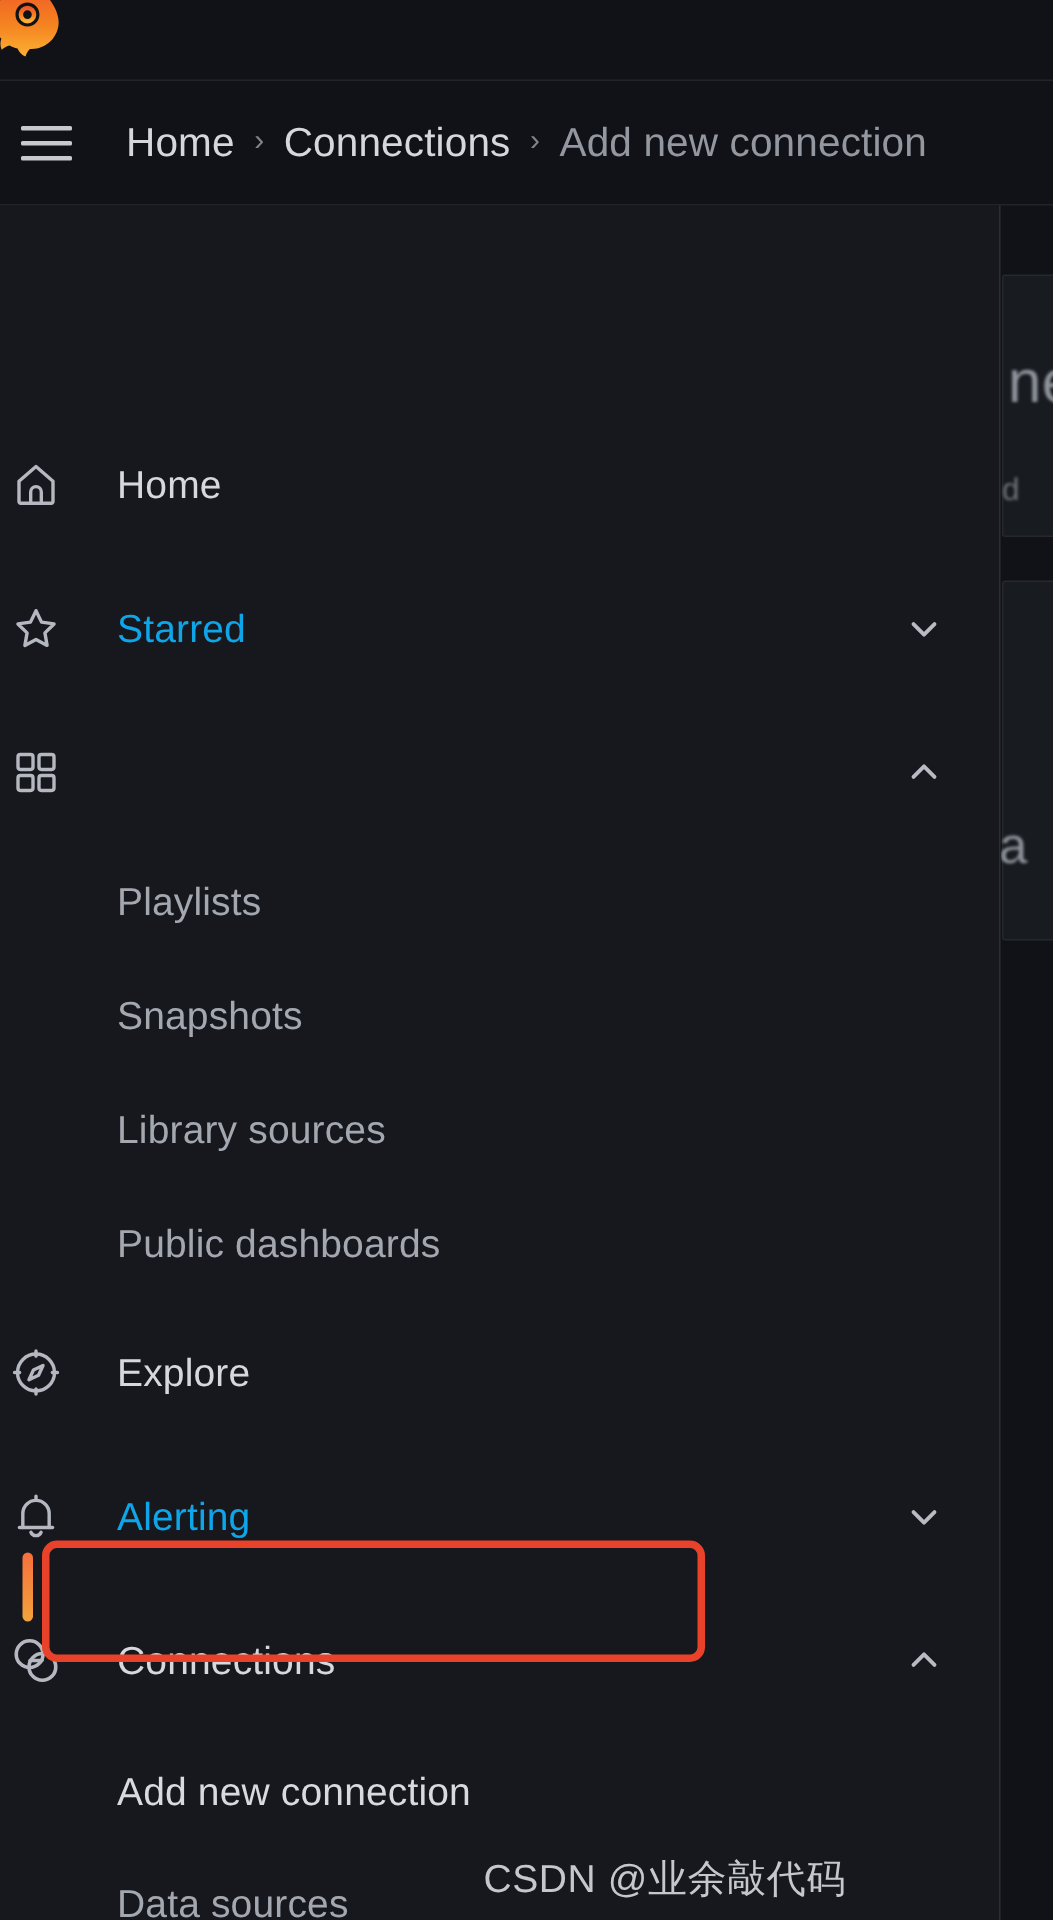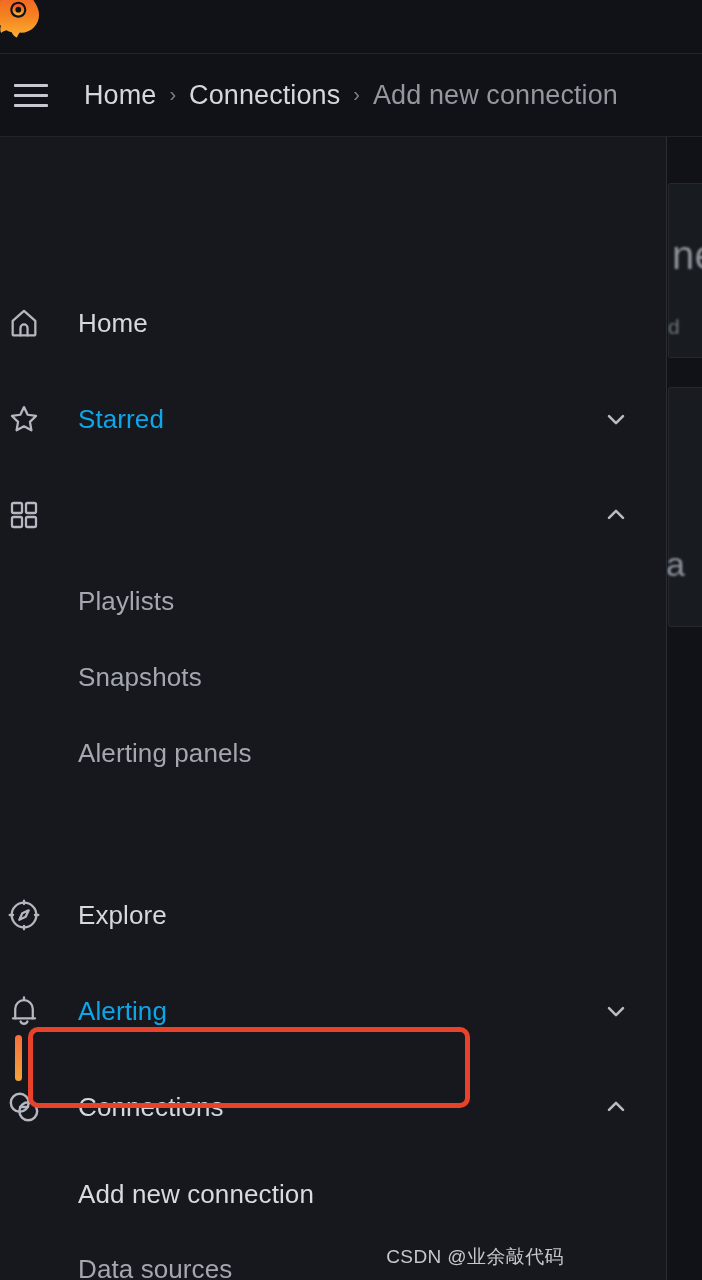--- a/index.html
+++ b/index.html
@@ -168,21 +168,21 @@
     width: 442px; height: 81px;
     border: 5px solid #e8422a;
     border-radius: 10px;
     pointer-events: none;
   }
 
   
   .watermark {
     position: absolute;
     right: 10px; bottom: 10px;
-    font-size: 19px;
+    font-size: 26px;
     color: #c5c7cd;
     letter-spacing: 0.4px;
     white-space: nowrap;
     z-index: 40;
   }
 </style>
 </head>
 <body>
 
 <div id="app">
@@ -270,23 +270,26 @@
 
     <div class="nav-item child" style="top:513px">
       <span class="nav-label">Snapshots</span>
     </div>
 
     <div class="nav-item child" style="top:437px">
       <span class="nav-label">Playlists</span>
     </div>
 
     <div class="nav-item child" style="top:589px">
-      <span class="nav-label">Alerting panels</span>
-    </div>
-
+      <span class="nav-label">Library sources</span>
+    </div>
+
+    <div class="nav-item child" style="top:665px">
+      <span class="nav-label">Public dashboards</span>
+    </div>
 
     <div class="nav-item strong" style="top:751px">
       <span class="nav-icon">
         <svg width="34" height="34" viewBox="0 0 24 24" fill="none" stroke="currentColor" stroke-width="1.6" stroke-linecap="round" stroke-linejoin="round">
           <circle cx="12" cy="12" r="8.7"></circle>
           <path d="M15.3 8.7l-2.1 4.6-4.5 2.1 2.1-4.6z"></path>
           <path d="M12 1.9v2.4M12 19.7v2.4M22.1 12h-2.4M4.3 12H1.9"></path>
         </svg>
       </span>
       <span class="nav-label">Explore</span>

